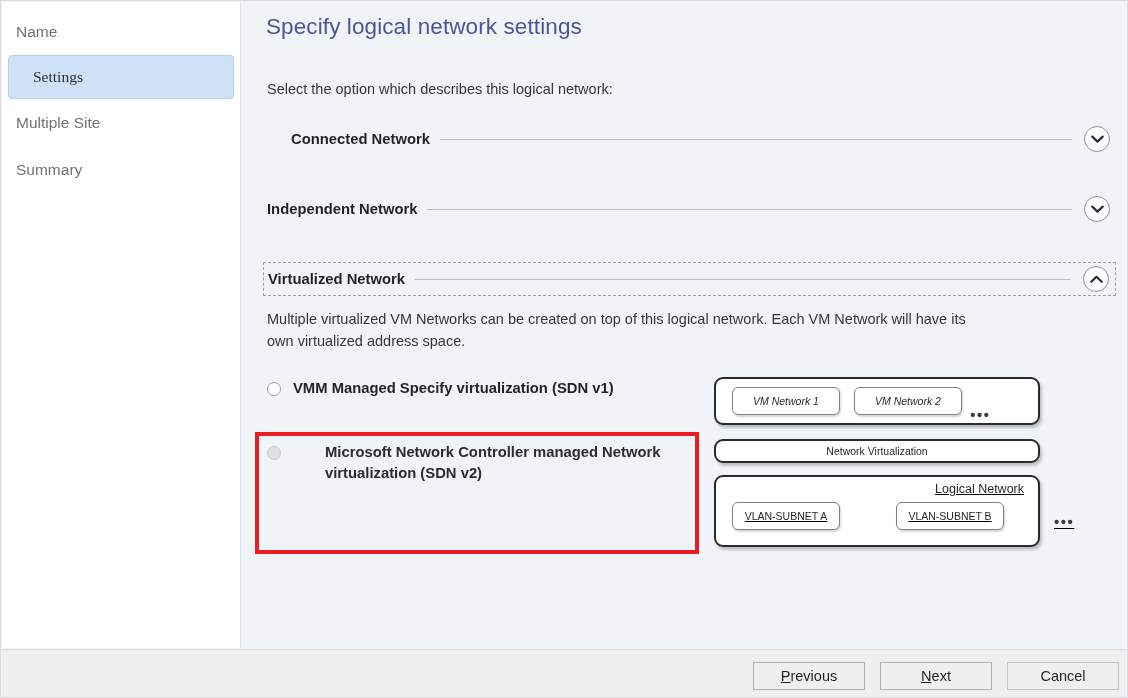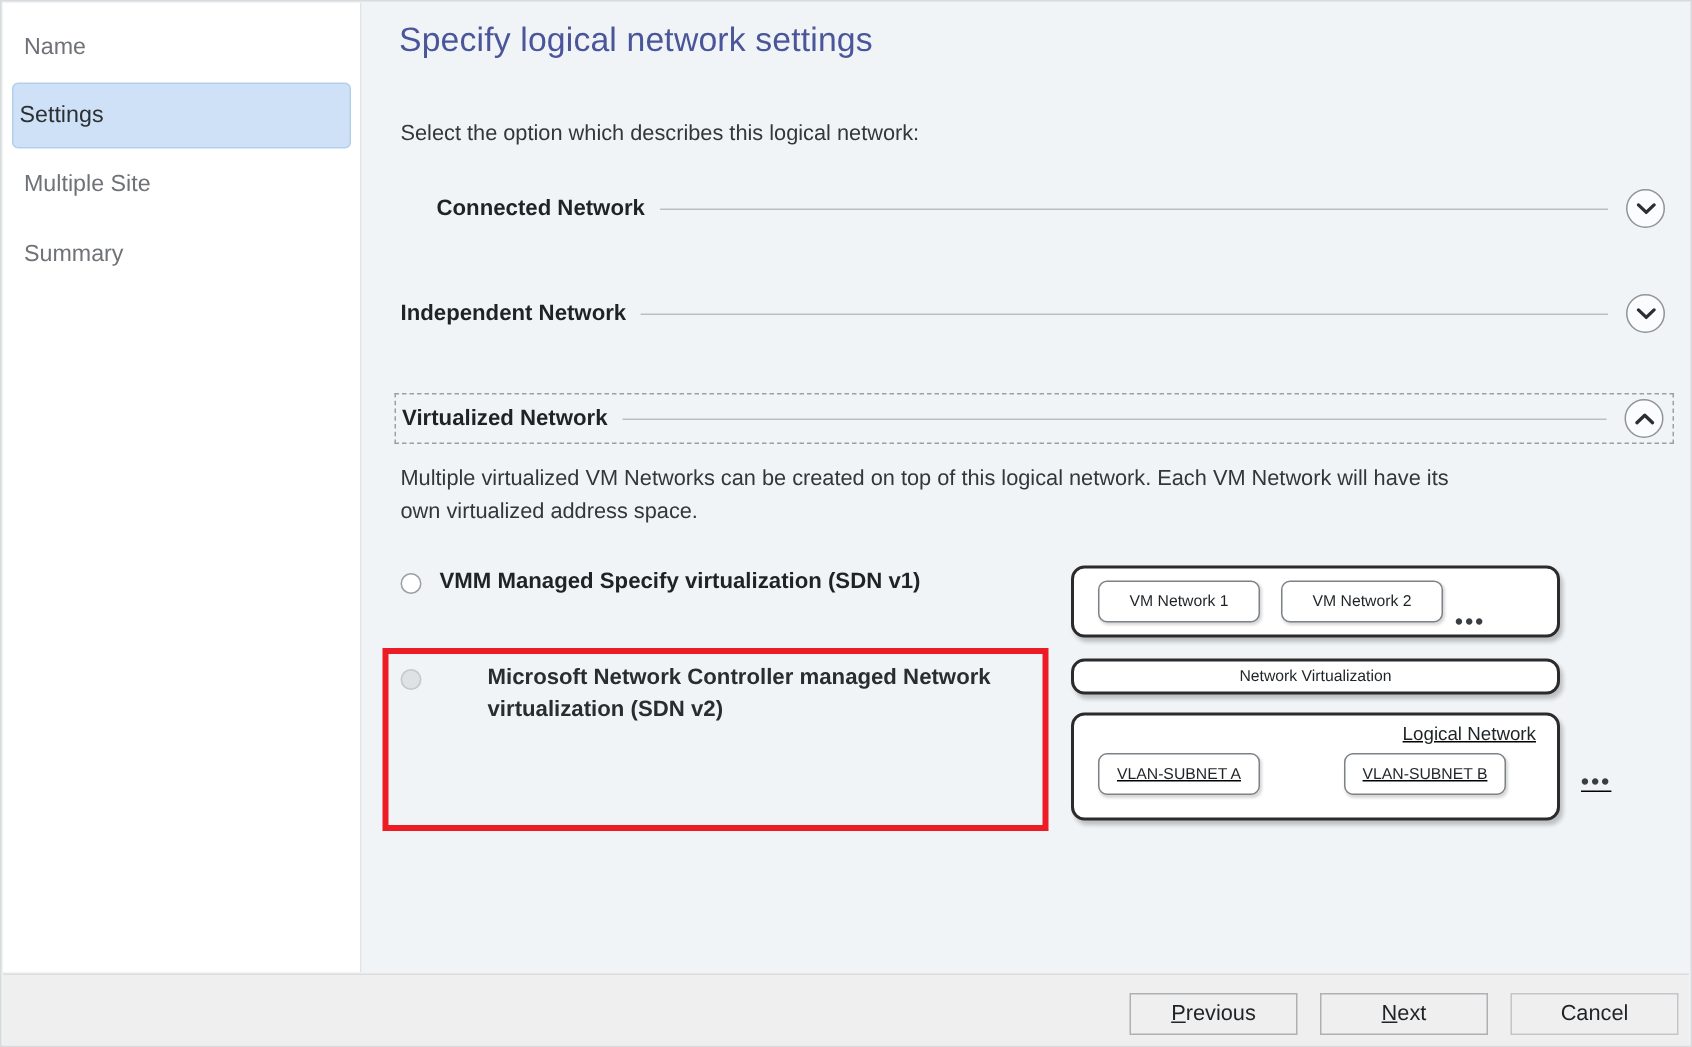--- a/index.html
+++ b/index.html
@@ -42,23 +42,24 @@
     color: #6f7276;
     white-space: nowrap;
   }
 
   .side-item.selected {
     color: #2c2f33;
     background: #cfe1f6;
     border: 1px solid #b3cfee;
     border-radius: 4px;
     margin: 0 6px 0 6px;
-    padding-left: 4px;
+    padding-left: 24px;
     height: 44px;
     line-height: 42px;
+    font-family: Liberation Serif, serif;
   }
 
   
   #content {
     position: absolute;
     left: 241px;
     top: 1px;
     right: 1px;
     height: 646px;
     background: #f0f4f7;
@@ -205,20 +206,21 @@
     background: #ffffff;
     box-shadow: 2px 3px 3px rgba(0,0,0,0.22);
   }
 
   #box-vmnet {
     width: 326px;
     height: 48px;
     display: flex;
     align-items: center;
     padding-left: 16px;
+    font-style: italic;
   }
 
   #box-netvirt {
     width: 326px;
     height: 24px;
     margin-top: 14px;
     display: flex;
     align-items: center;
     justify-content: center;
   }

